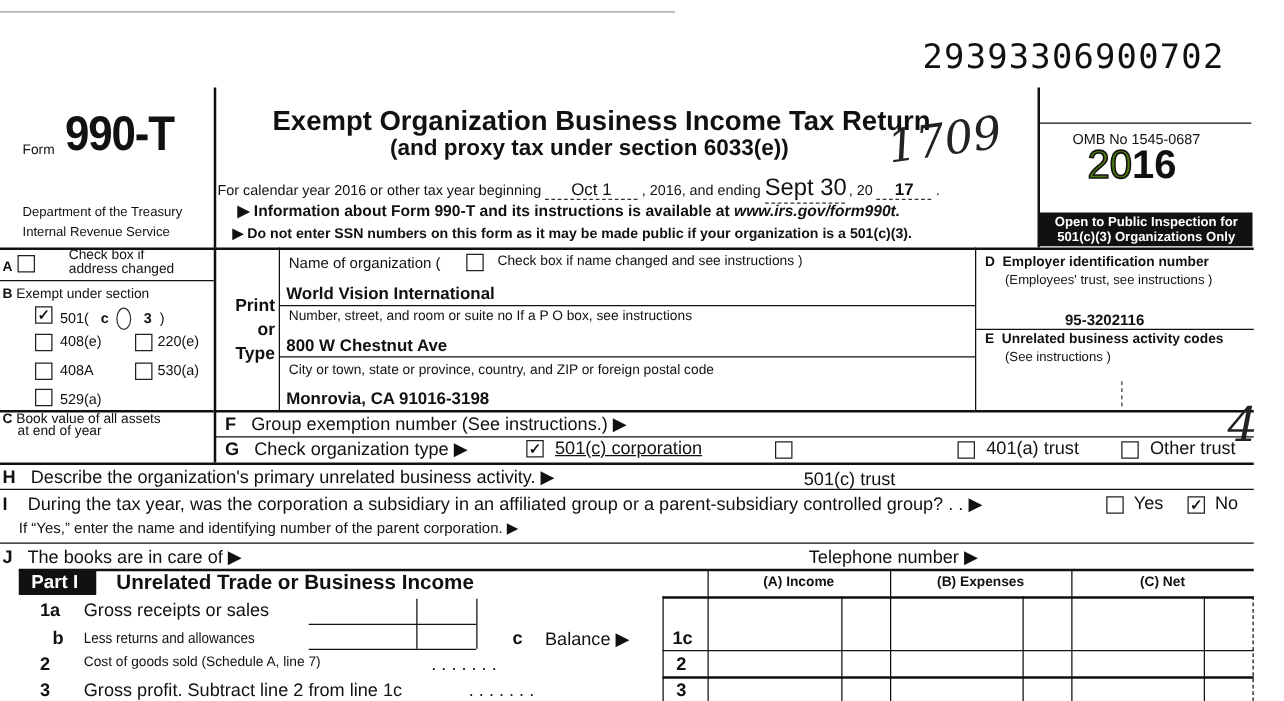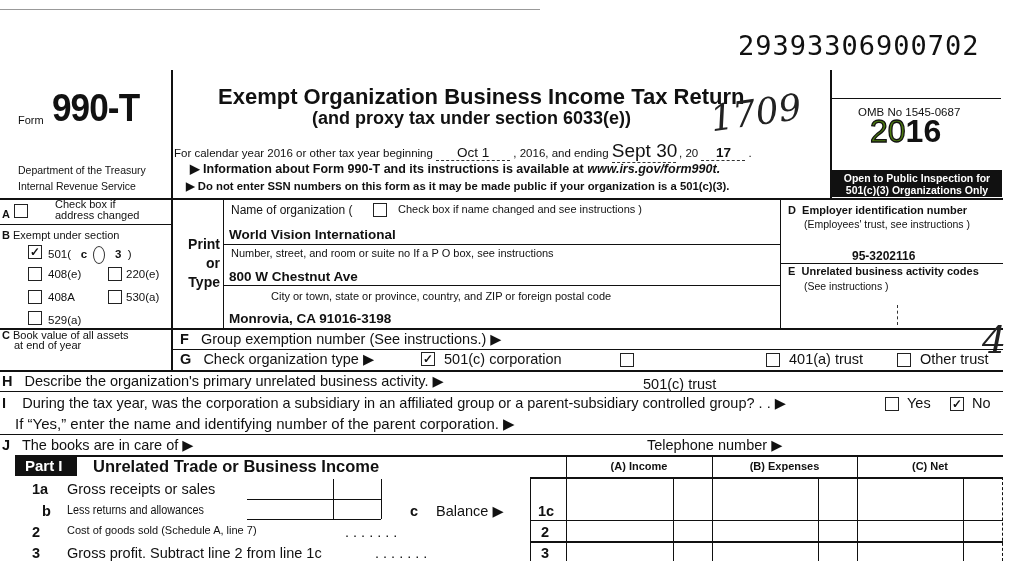--- a/index.html
+++ b/index.html
@@ -107,57 +107,57 @@
 <div class="t" style="left:231px;top:203px;font-size:12px;">
   <span>Name of organization  (</span>
 </div>
 <div class="cb" style="left:373px;top:203px;"></div>
 <div class="t" style="left:398px;top:203px;font-size:11px;">Check box if name changed and see instructions )</div>
 <div class="t filled" style="left:229px;top:227px;">World Vision International</div>
 <div class="hline" style="left:224px;top:244px;width:556px;"></div>
 <div class="t" style="left:231px;top:247px;font-size:11px;">Number, street, and room or suite no  If a P O  box, see instructions</div>
 <div class="t filled" style="left:229px;top:269px;">800 W Chestnut Ave</div>
 <div class="hline" style="left:224px;top:285px;width:556px;"></div>
-<div class="t" style="left:231px;top:290px;font-size:11px;margin-left:40px;">City or town, state or province, country, and ZIP or foreign postal code</div>
+<div class="t" style="left:231px;top:290px;font-size:11px;">City or town, state or province, country, and ZIP or foreign postal code</div>
 <div class="t filled" style="left:229px;top:311px;">Monrovia, CA  91016-3198</div>
 
 <div class="t" style="left:788px;top:204px;font-size:11px;font-weight:bold;"><span>D</span>&nbsp; <span>Employer identification number</span></div>
 <div class="t" style="left:804px;top:218px;font-size:10.5px;">(Employees' trust, see instructions )</div>
 <div class="t" style="left:852px;top:249px;font-size:12px;font-weight:bold;">95-3202116</div>
 <div class="hline" style="left:781px;top:263px;width:222px;"></div>
 <div class="t" style="left:788px;top:265px;font-size:11px;font-weight:bold;"><span>E</span>&nbsp; <span>Unrelated business activity codes</span></div>
 <div class="t" style="left:804px;top:280px;font-size:10.5px;">(See instructions )</div>
 <div class="vline" style="left:897px;top:305px;height:20px;border-left:1px dashed #333;"></div>
 
 <div class="hline thick" style="left:172px;top:328px;width:831px;"></div>
 <div class="t hand" style="left:982px;top:318px;font-size:38px;">4</div>
 
 <div class="t" style="left:180px;top:331px;font-size:14.5px;"><b>F</b>&nbsp;&nbsp; <span>Group exemption number (See instructions.) ▶</span></div>
 <div class="hline" style="left:172px;top:349px;width:831px;"></div>
 
 <div class="t" style="left:180px;top:351px;font-size:14.5px;"><b>G</b>&nbsp;&nbsp; <span>Check organization type ▶</span></div>
 <div class="cb" style="left:421px;top:352px;">✓</div>
-<div class="t" style="left:444px;top:351px;font-size:14.5px;">501(c) corporation</div>
+<div class="t" style="left:444px;top:351px;font-size:14.5px;text-decoration:underline;">501(c) corporation</div>
 <div class="cb" style="left:620px;top:353px;"></div>
 <div class="t" style="left:643px;top:356px;font-size:14.5px;margin-top:20px;">501(c) trust</div>
 <div class="cb" style="left:766px;top:353px;"></div>
 <div class="t" style="left:789px;top:351px;font-size:14.5px;">401(a) trust</div>
 <div class="cb" style="left:897px;top:353px;"></div>
 <div class="t" style="left:920px;top:351px;font-size:14.5px;">Other trust</div>
 <div class="hline thick" style="left:0;top:370px;width:1003px;"></div>
 
 <div class="t" style="left:15px;top:373px;font-size:14.5px;"><b style="margin-left:-13px;">H</b>&nbsp;&nbsp; <span>Describe the organization's primary unrelated business activity. ▶</span></div>
 <div class="hline" style="left:0;top:391px;width:1003px;"></div>
 
 <div class="t" style="left:2px;top:395px;font-size:14.5px;"><b>I</b>&nbsp;&nbsp;&nbsp; <span>During the tax year, was the corporation a subsidiary in an affiliated group or a parent-subsidiary controlled group?  .   . ▶</span></div>
 <div class="cb" style="left:885px;top:397px;"></div>
 <div class="t" style="left:907px;top:395px;font-size:14.5px;">Yes</div>
 <div class="cb" style="left:950px;top:397px;">✓</div>
 <div class="t" style="left:972px;top:395px;font-size:14.5px;">No</div>
-<div class="t" style="left:15px;top:415px;font-size:15px;">If “Yes,” enter the name and identifying number of the parent corporation. ▶</div>
+<div class="t" style="left:15px;top:415px;font-size:12px;">If “Yes,” enter the name and identifying number of the parent corporation. ▶</div>
 <div class="hline" style="left:0;top:434px;width:1003px;"></div>
 
 <div class="t" style="left:2px;top:437px;font-size:14.5px;"><b>J</b>&nbsp;&nbsp; <span>The books are in care of ▶</span></div>
 <div class="t" style="left:647px;top:437px;font-size:14.5px;">Telephone number ▶</div>
 <div class="hline thick" style="left:15px;top:455px;width:988px;"></div>
 
 <div class="abs" style="left:15px;top:456px;width:62px;height:20px;background:#111;color:#fff;font-size:15px;font-weight:bold;line-height:20px;padding-left:10px;">Part I</div>
 <div class="t" style="left:93px;top:457px;font-size:16.5px;font-weight:bold;">Unrelated Trade or Business Income</div>
 
 <div class="vline" style="left:566px;top:456px;height:21px;"></div>

